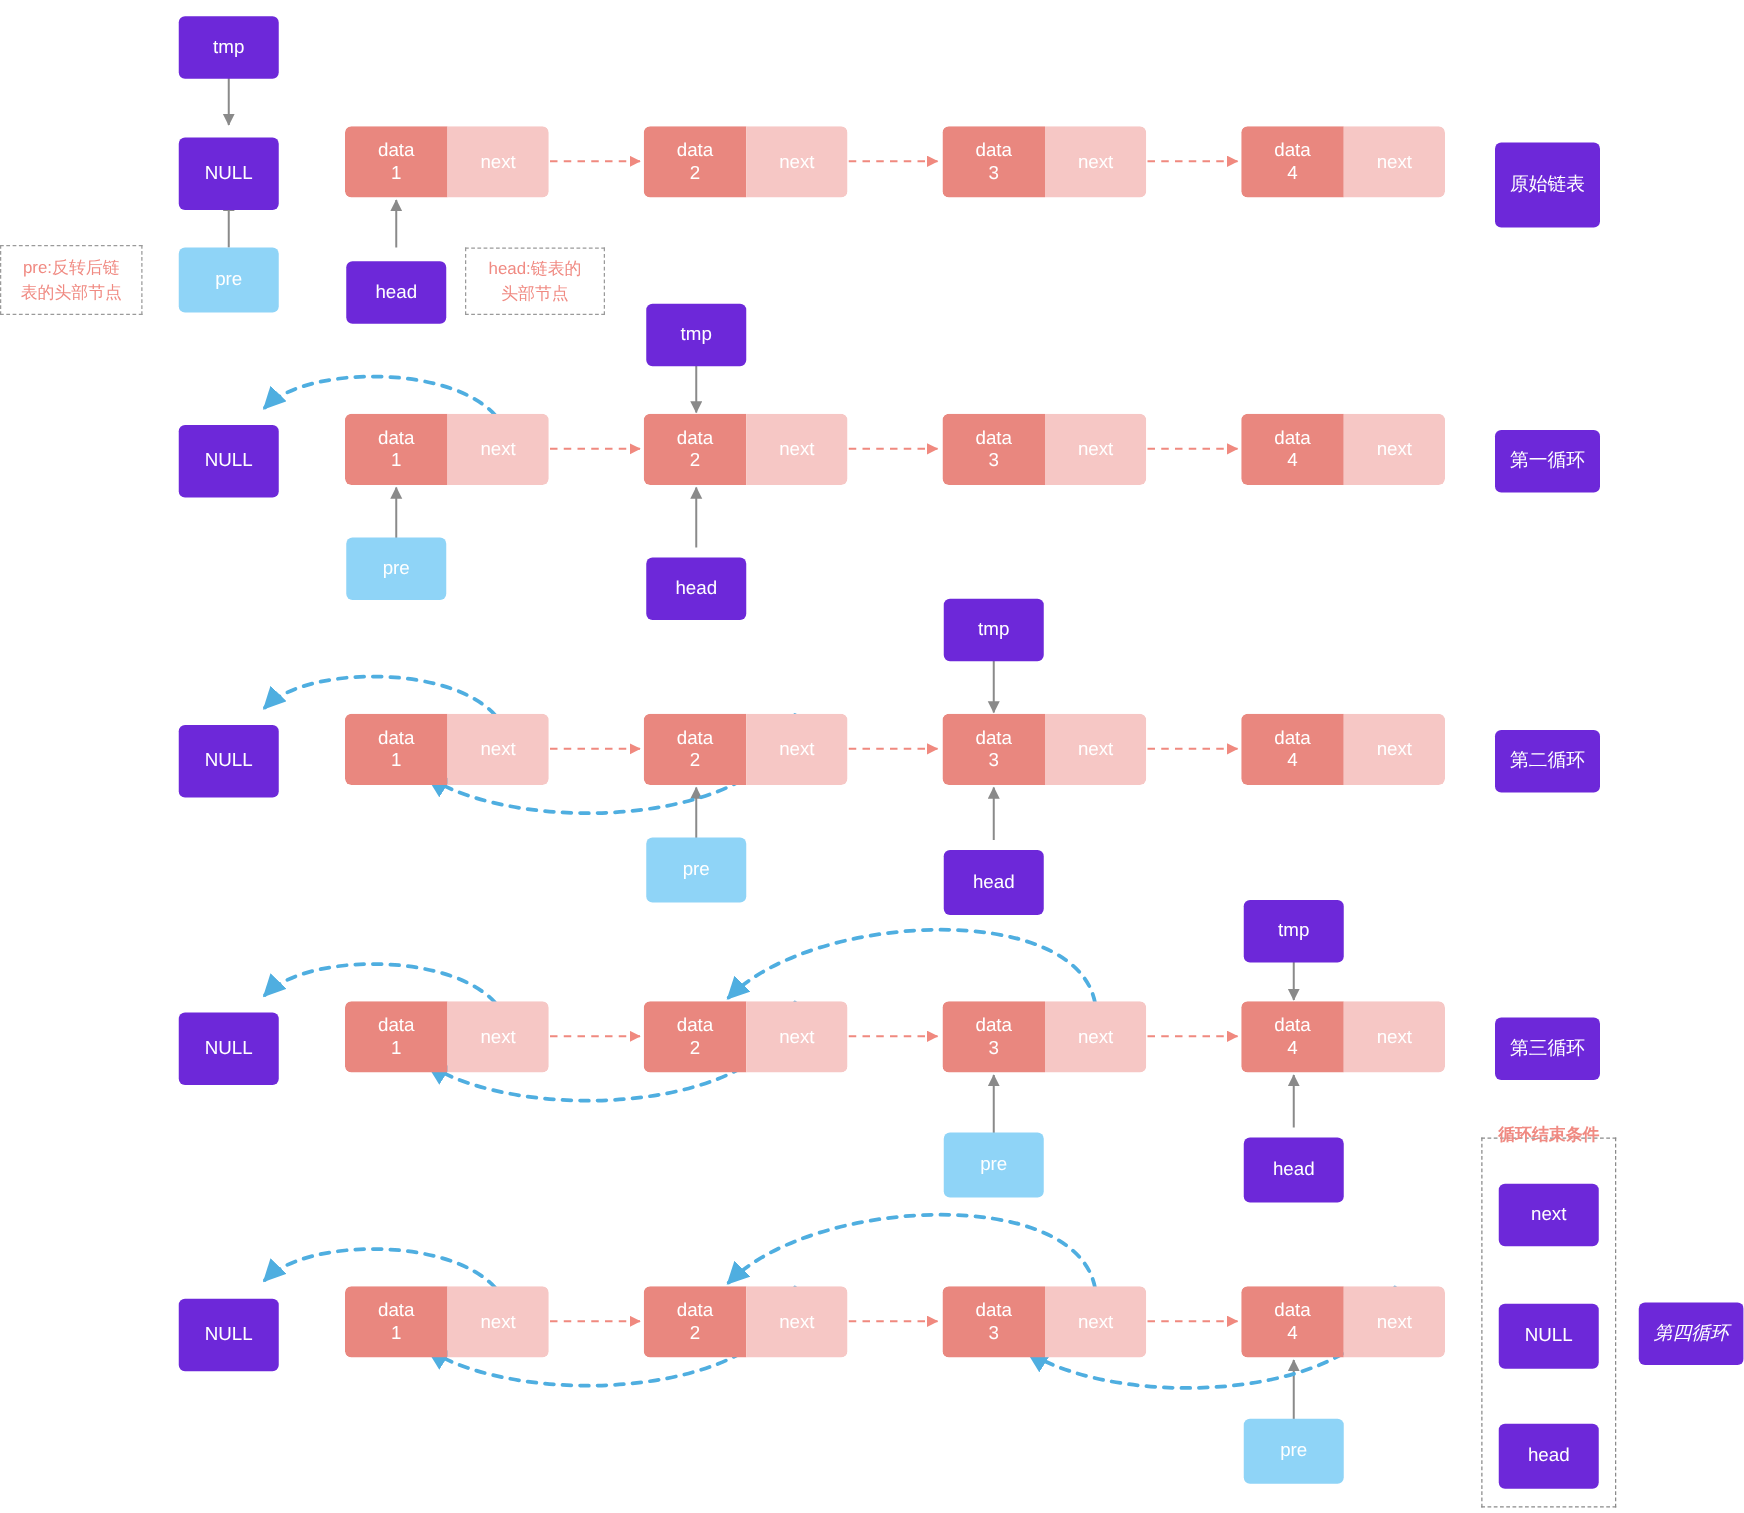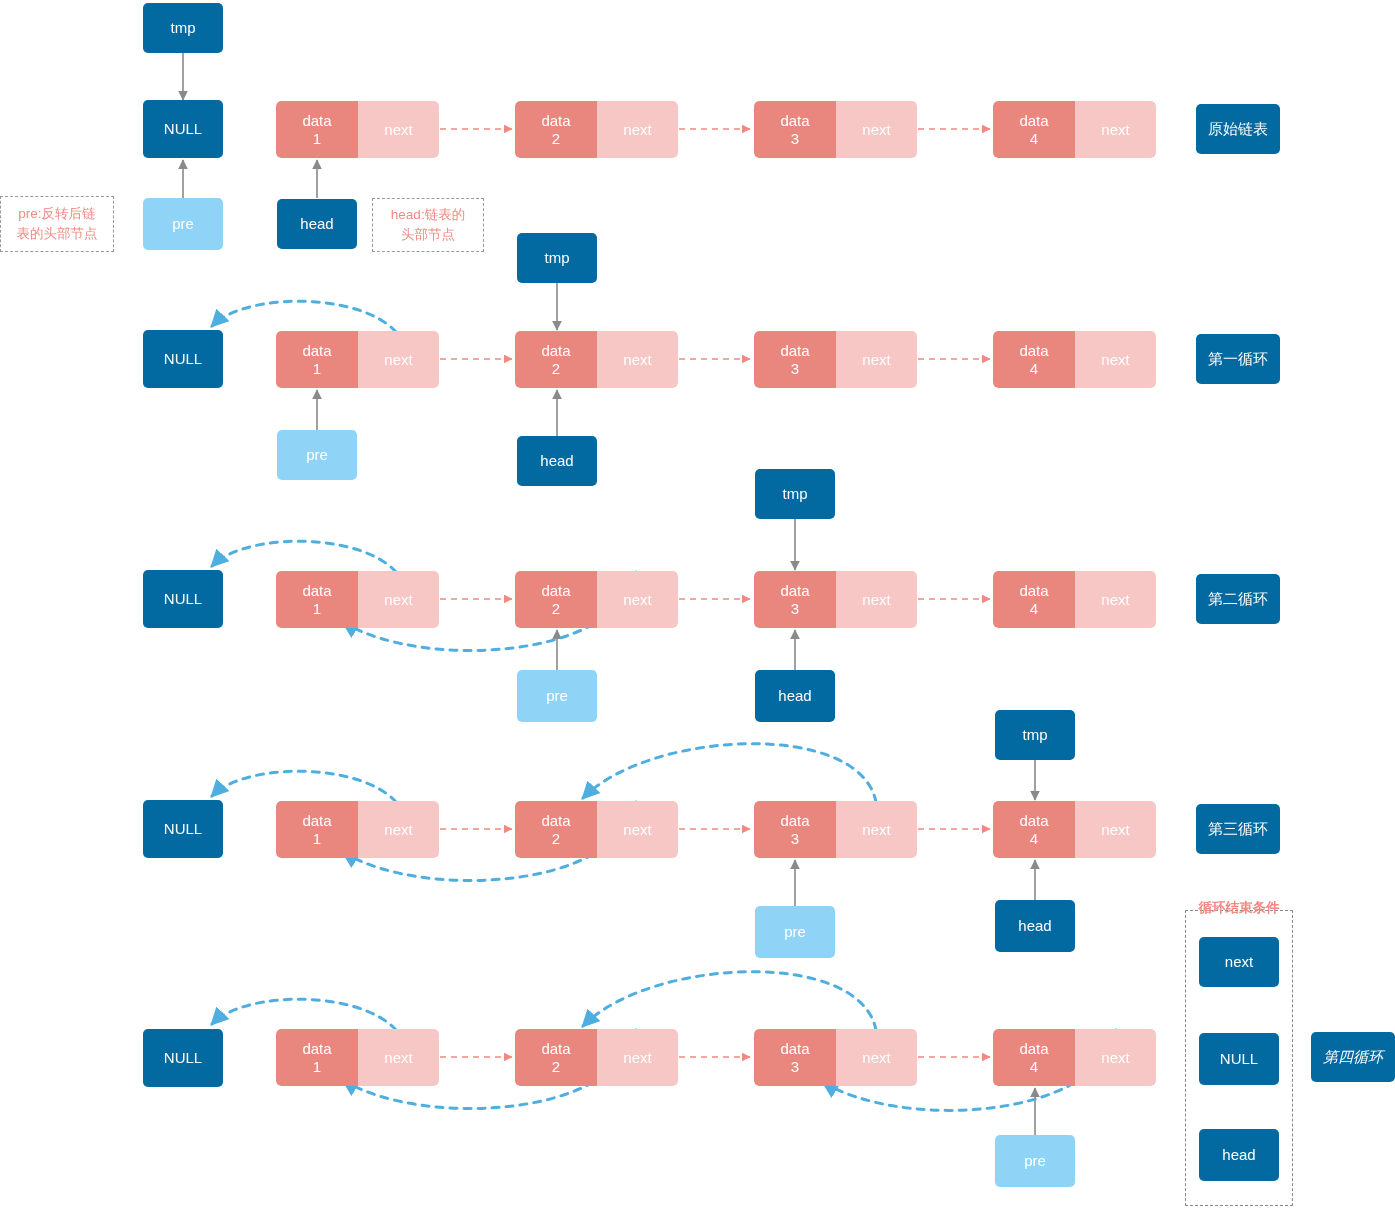--- a/index.html
+++ b/index.html
@@ -26,21 +26,21 @@
     display:flex;
     align-items:center;
     justify-content:center;
     text-align:center;
     color:#ffffff;
     border-radius:5px;
     line-height:1.18;
     white-space:pre-line;
     z-index:3;
   }
-  .gray{ background:#0369a1; }
+  .gray{ background:#6d28d9;margin-top:10px; }
   .blue{ background:#8fd4f7; }
   .node{
     position:absolute;
     display:flex;
     border-radius:5px;
     overflow:hidden;
     z-index:3;
   }
   .node .data{
     background:#e9877f;
@@ -192,21 +192,21 @@
     <div class="data" style="width:82px;height:57px;font-size:15px;">data
 3</div>
     <div class="next" style="width:81px;height:57px;font-size:15px;">next</div>
   </div>
   <div class="node" style="left:993px;top:101px;width:163px;height:57px;">
     <div class="data" style="width:82px;height:57px;font-size:15px;">data
 4</div>
     <div class="next" style="width:81px;height:57px;font-size:15px;">next</div>
   </div>
 
-  <div class="box gray" style="left:1196px;top:104px;width:84px;height:50px;font-size:15px;">原始链表</div>
+  <div class="box gray" style="left:1196px;top:104px;width:84px;height:68px;font-size:15px;">原始链表</div>
 
   <div class="box blue" style="left:143px;top:198px;width:80px;height:52px;font-size:15px;">pre</div>
 
   <div class="box gray" style="left:277px;top:199px;width:80px;height:50px;font-size:15px;">head</div>
 
   <div class="note" style="left:0px;top:196px;width:114px;height:56px;font-size:13.5px;">pre:反转后链
 表的头部节点</div>
 
   <div class="note" style="left:372px;top:198px;width:112px;height:54px;font-size:13.5px;">head:链表的
 头部节点</div>

